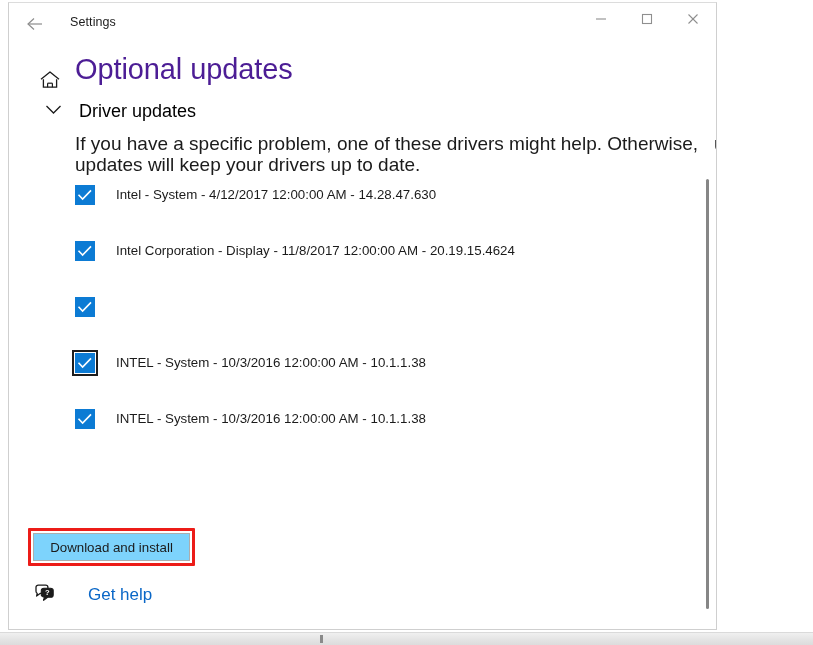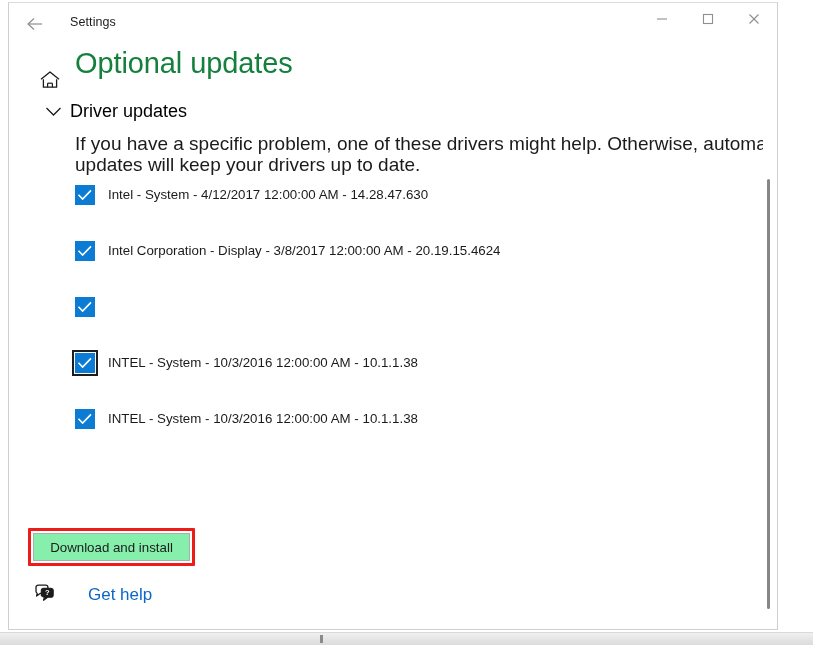--- a/index.html
+++ b/index.html
@@ -13,21 +13,21 @@
     font-family: "Liberation Sans", sans-serif;
     overflow: hidden;
     position: relative;
   }
 
   
   .window {
     position: absolute;
     left: 8px;
     top: 2px;
-    width: 770px;
+    width: 709px;
     height: 628px;
     background: #ffffff;
     border: 1px solid #cfcfcf;
     border-top-color: #dcdcdc;
     box-sizing: border-box;
     overflow: hidden;
   }
 
   
   .titlebar {
@@ -79,36 +79,36 @@
     top: 63px;
     width: 27px;
     height: 27px;
     display: flex;
     align-items: center;
     justify-content: center;
   }
   .page-title {
     position: absolute;
     left: 66px;
-    top: 44px;
+    top: 50px;
     font-size: 29px;
     font-weight: 300;
-    color: #15803d;
+    color: #4c1d95;
     letter-spacing: -0.1px;
     white-space: nowrap;
   }
 
   
   .section-header {
     position: absolute;
     left: 36px;
     top: 98px;
     display: flex;
-    align-items: center;
-    gap: 8px;
+    align-items: flex-start;
+    gap: 17px;
   }
   .chevron {
     width: 17px;
     height: 17px;
     display: flex;
     align-items: center;
     justify-content: center;
   }
   .section-title {
     font-size: 18px;
@@ -132,21 +132,21 @@
     position: absolute;
     left: 66px;
     top: 176px;
     width: 714px;
   }
   .driver-row {
     position: relative;
     min-height: 56px;
     display: flex;
     align-items: flex-start;
-    gap: 0;
+    gap: 8px;
   }
   .cb-wrap {
     width: 33px;
     flex: 0 0 33px;
     padding-top: 6px;
     display: flex;
     justify-content: flex-start;
   }
   .checkbox {
     width: 20px;
@@ -190,21 +190,21 @@
     border: 3px solid #ec1c18;
     box-sizing: border-box;
     border-radius: 1px;
   }
   .install-btn {
     position: absolute;
     left: 24px;
     top: 6px;
     width: 157px;
     height: 28px;
-    background: #86efac;
+    background: #7dd3fc;
     border: 1px solid #adadad;
     box-sizing: border-box;
     font-family: "Liberation Sans", sans-serif;
     font-size: 13.3px;
     color: #1b1b1b;
     padding: 0;
     cursor: default;
     display: flex;
     align-items: center;
     justify-content: center;
@@ -355,21 +355,21 @@
     <div class="driver-row">
       <div class="cb-wrap">
         <div class="checkbox">
           <span>
             <svg width="16" height="14" viewBox="0 0 16 14">
                 <path d="M1.5 6.8 L5.6 11 L14 2.4" fill="none" stroke="#ffffff" stroke-width="1.6"></path>
               </svg>
           </span>
         </div>
       </div>
-      <div class="driver-label">Intel Corporation - Display - 3/8/2017 12:00:00 AM - 20.19.15.4624</div>
+      <div class="driver-label">Intel Corporation - Display - 11/8/2017 12:00:00 AM - 20.19.15.4624</div>
     </div>
 
 
     <div class="driver-row">
       <div class="cb-wrap">
         <div class="checkbox">
           <span>
             <svg width="16" height="14" viewBox="0 0 16 14">
                 <path d="M1.5 6.8 L5.6 11 L14 2.4" fill="none" stroke="#ffffff" stroke-width="1.6"></path>
               </svg>

